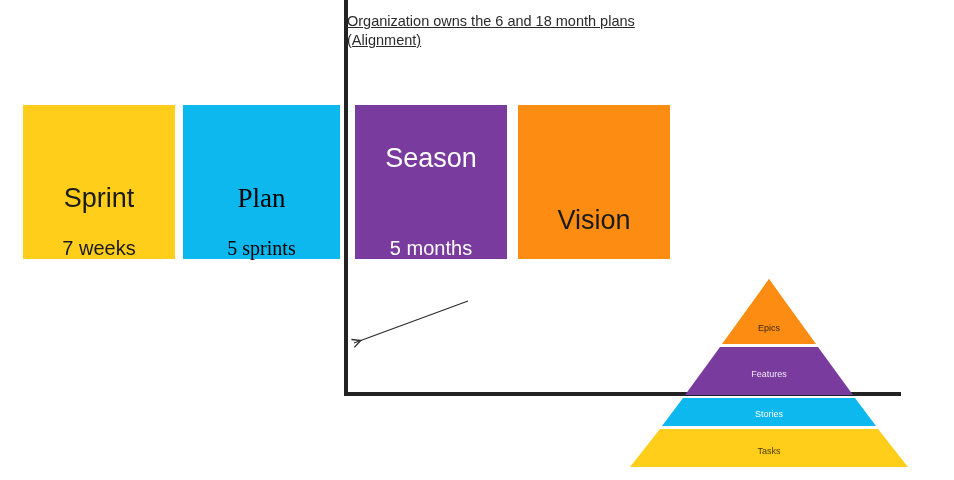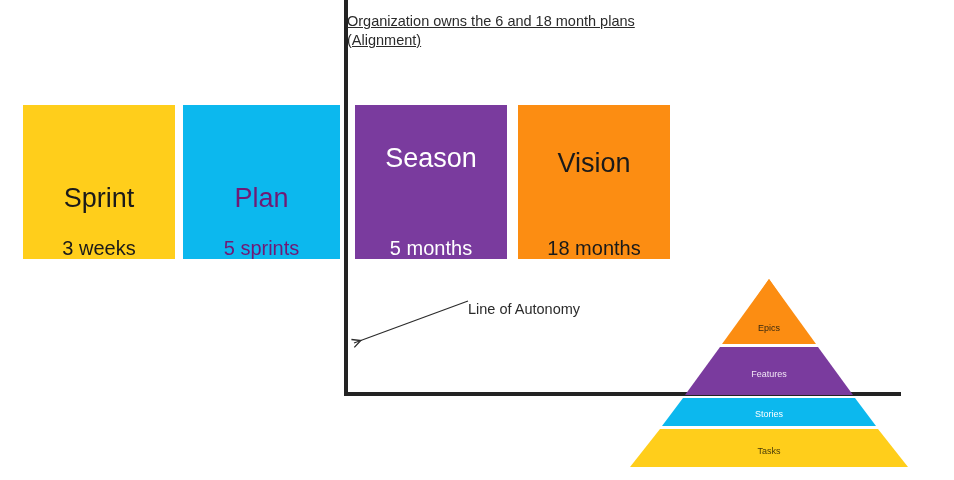--- a/index.html
+++ b/index.html
@@ -59,21 +59,22 @@
   }
 
   .tile-sprint {
     left: 23px;  top: 105px;  width: 152px; height: 154px;
     background: #FFCE1B;
     color: #1a1a1a;
   }
   .tile-plan {
     left: 183px; top: 105px;  width: 157px; height: 154px;
     background: #0CB8EE;
-    color: #701a75;
+    color: #000000;
+    font-family: Liberation Serif, serif;
   }
   .tile-season {
     left: 355px; top: 105px;  width: 152px; height: 154px;
     background: #7A3B9E;
     color: #ffffff;
     gap: 40px;
   }
   .tile-vision {
     left: 518px; top: 105px;  width: 152px; height: 154px;
     background: #FC8D12;
@@ -131,39 +132,37 @@
 <div id="canvas">
 
   <div class="axis-vertical"></div>
   <div class="axis-horizontal"></div>
 
   <div class="caption caption-right">Organization owns the 6 and 18 month plans
 (Alignment)</div>
 
   <div class="tile tile-sprint">
     <div class="tile-title">Sprint</div>
-    <div class="tile-sub">3 weeks</div>
+    <div class="tile-sub">7 weeks</div>
   </div>
 
   <div class="tile tile-plan">
     <div class="tile-title">Plan</div>
     <div class="tile-sub">5 sprints</div>
   </div>
 
   <div class="tile tile-season">
     <div class="tile-title">Season</div>
     <div class="tile-sub">5 months</div>
   </div>
 
   <div class="tile tile-vision">
     <div class="tile-title">Vision</div>
-    <div class="tile-sub">18 months</div>
   </div>
 
-  <div class="annot-label">Line of Autonomy</div>
 
   <svg class="annot-arrow" viewBox="0 0 130 60" width="130" height="60">
     <defs>
       <marker id="arrowhead" markerWidth="9" markerHeight="9" refX="7" refY="4" orient="auto" markerUnits="strokeWidth">
         <path d="M8,0.5 L1,4 L8,7.5" fill="none" stroke="#2b2b2b" stroke-width="1.1"></path>
       </marker>
     </defs>
     <line x1="124" y1="9" x2="10" y2="51" stroke="#2b2b2b" stroke-width="1.2" marker-end="url(#arrowhead)"></line>
   </svg>
 

